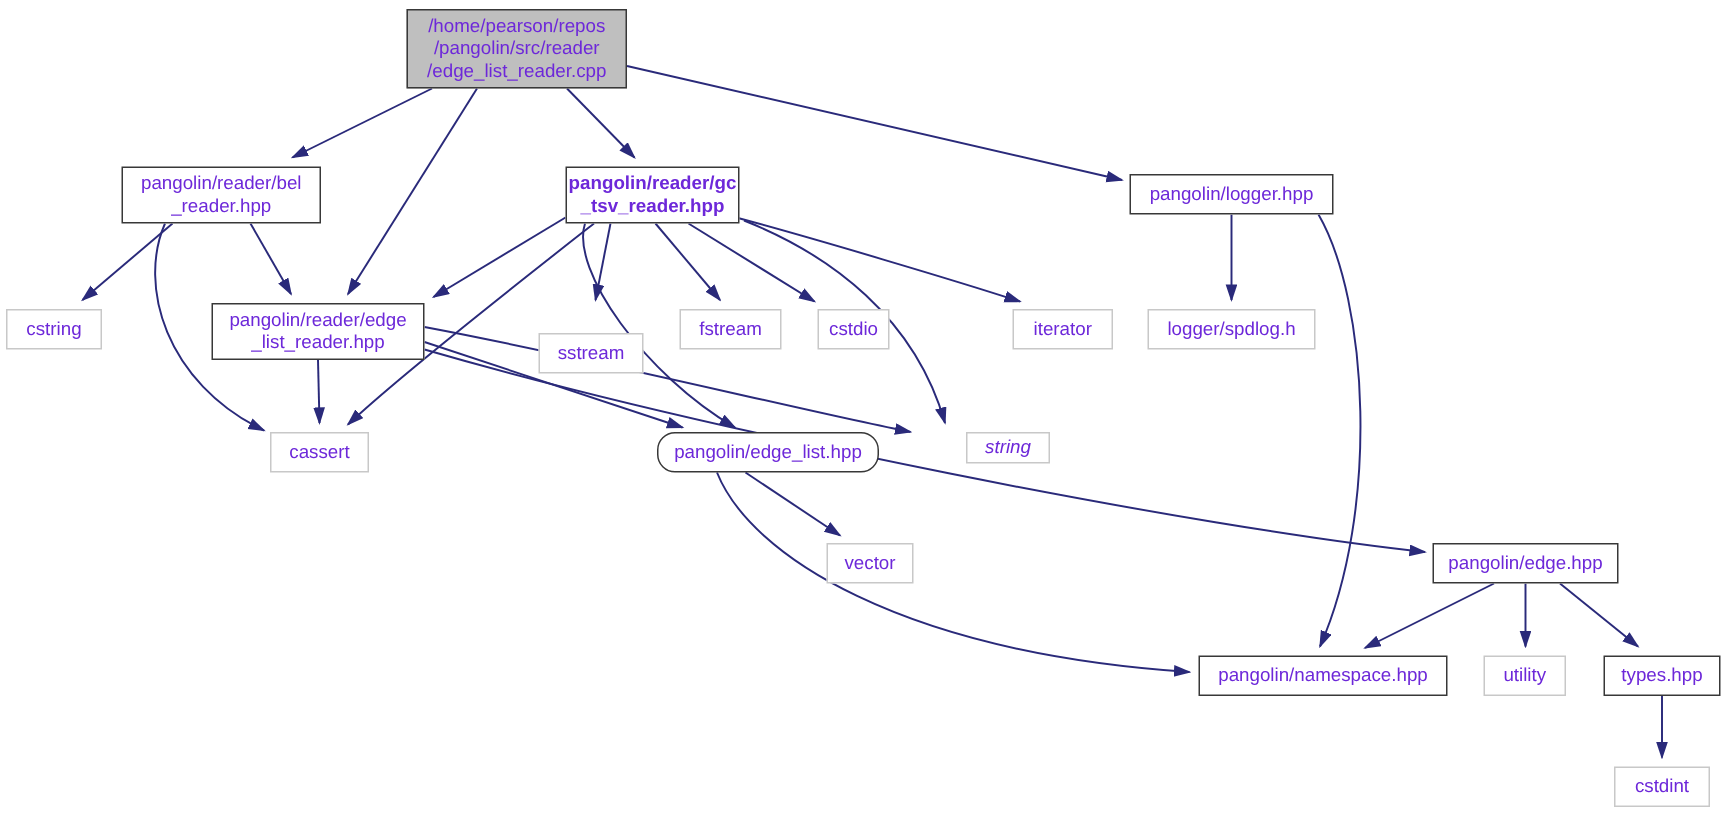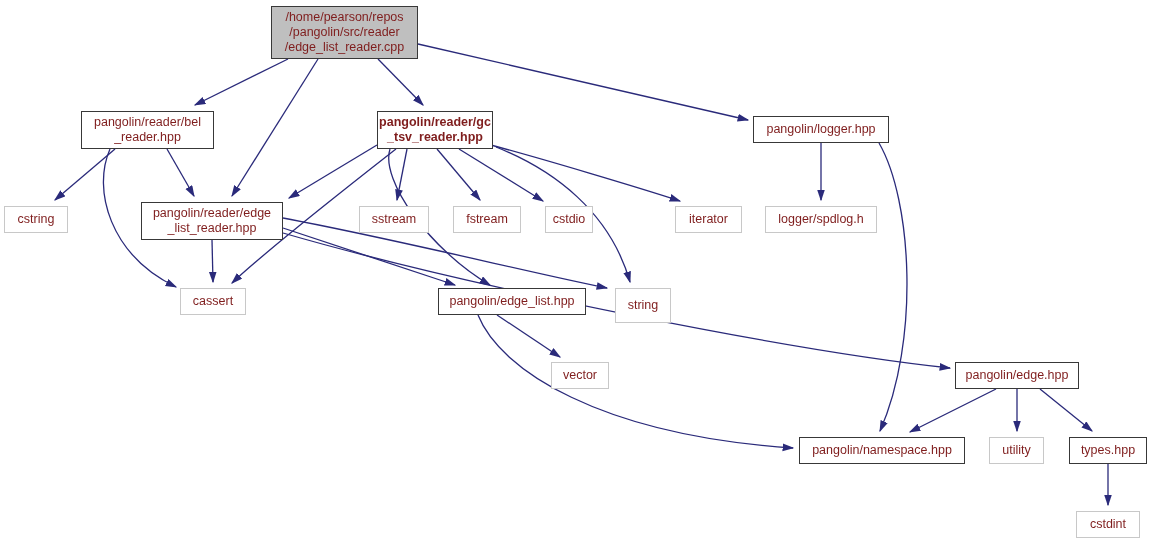--- a/index.html
+++ b/index.html
@@ -25,21 +25,21 @@
   }
   .gnode {
     position: absolute;
     box-sizing: border-box;
     display: flex;
     align-items: center;
     justify-content: center;
     text-align: center;
     font-size: 12.5px;
     line-height: 15px;
-    color: #7f1d1d;
+    color: #6d28d9;
     letter-spacing: 0px;
     white-space: pre-line;
     z-index: 5;
   }
   
   .gnode.ext {
     border: 1px solid #c8c8c8;
     background: #ffffff;
   }
   
@@ -103,28 +103,28 @@
 /pangolin/src/reader
 /edge_list_reader.cpp</span></div>
       <div class="gnode proj" style="left: 81px; top: 111px; width: 133px; height: 38px;"><span class="lbl">pangolin/reader/bel
 _reader.hpp</span></div>
       <div class="gnode proj" style="left: 377px; top: 111px; width: 116px; height: 38px; font-weight: bold;"><span class="lbl">pangolin/reader/gc
 _tsv_reader.hpp</span></div>
       <div class="gnode proj" style="left: 753px; top: 116px; width: 136px; height: 27px;"><span class="lbl">pangolin/logger.hpp</span></div>
       <div class="gnode ext" style="left: 4px; top: 206px; width: 64px; height: 27px;"><span class="lbl">cstring</span></div>
       <div class="gnode proj" style="left: 141px; top: 202px; width: 142px; height: 38px;"><span class="lbl">pangolin/reader/edge
 _list_reader.hpp</span></div>
-      <div class="gnode ext" style="left: 359px; top: 206px; width: 70px; height: 27px;"><span class="lbl">sstream</span></div>
+      <div class="gnode ext" style="left: 359px; top: 222px; width: 70px; height: 27px;"><span class="lbl">sstream</span></div>
       <div class="gnode ext" style="left: 453px; top: 206px; width: 68px; height: 27px;"><span class="lbl">fstream</span></div>
       <div class="gnode ext" style="left: 545px; top: 206px; width: 48px; height: 27px;"><span class="lbl">cstdio</span></div>
       <div class="gnode ext" style="left: 675px; top: 206px; width: 67px; height: 27px;"><span class="lbl">iterator</span></div>
       <div class="gnode ext" style="left: 765px; top: 206px; width: 112px; height: 27px;"><span class="lbl">logger/spdlog.h</span></div>
       <div class="gnode ext" style="left: 180px; top: 288px; width: 66px; height: 27px;"><span class="lbl">cassert</span></div>
-      <div class="gnode proj" style="left: 438px; top: 288px; width: 148px; height: 27px;"><span class="lbl">pangolin/edge_list.hpp</span></div>
-      <div class="gnode ext" style="left: 615px; top: 288px; width: 56px; height: 35px;"><span class="lbl">string</span></div>
+      <div class="gnode proj" style="left: 438px; top: 288px; width: 148px; height: 27px; border-radius: 12px;"><span class="lbl">pangolin/edge_list.hpp</span></div>
+      <div class="gnode ext" style="left: 644px; top: 288px; width: 56px; height: 21px; font-style: italic;"><span class="lbl">string</span></div>
       <div class="gnode ext" style="left: 551px; top: 362px; width: 58px; height: 27px;"><span class="lbl">vector</span></div>
       <div class="gnode proj" style="left: 955px; top: 362px; width: 124px; height: 27px; justify-content: flex-end;"><span class="lbl">pangolin/edge.hpp</span></div>
       <div class="gnode proj" style="left: 799px; top: 437px; width: 166px; height: 27px;"><span class="lbl">pangolin/namespace.hpp</span></div>
       <div class="gnode ext" style="left: 989px; top: 437px; width: 55px; height: 27px;"><span class="lbl">utility</span></div>
       <div class="gnode proj" style="left: 1069px; top: 437px; width: 78px; height: 27px;"><span class="lbl">types.hpp</span></div>
       <div class="gnode ext" style="left: 1076px; top: 511px; width: 64px; height: 27px;"><span class="lbl">cstdint</span></div>
     </div>
 </div>
 
 </body></html>

